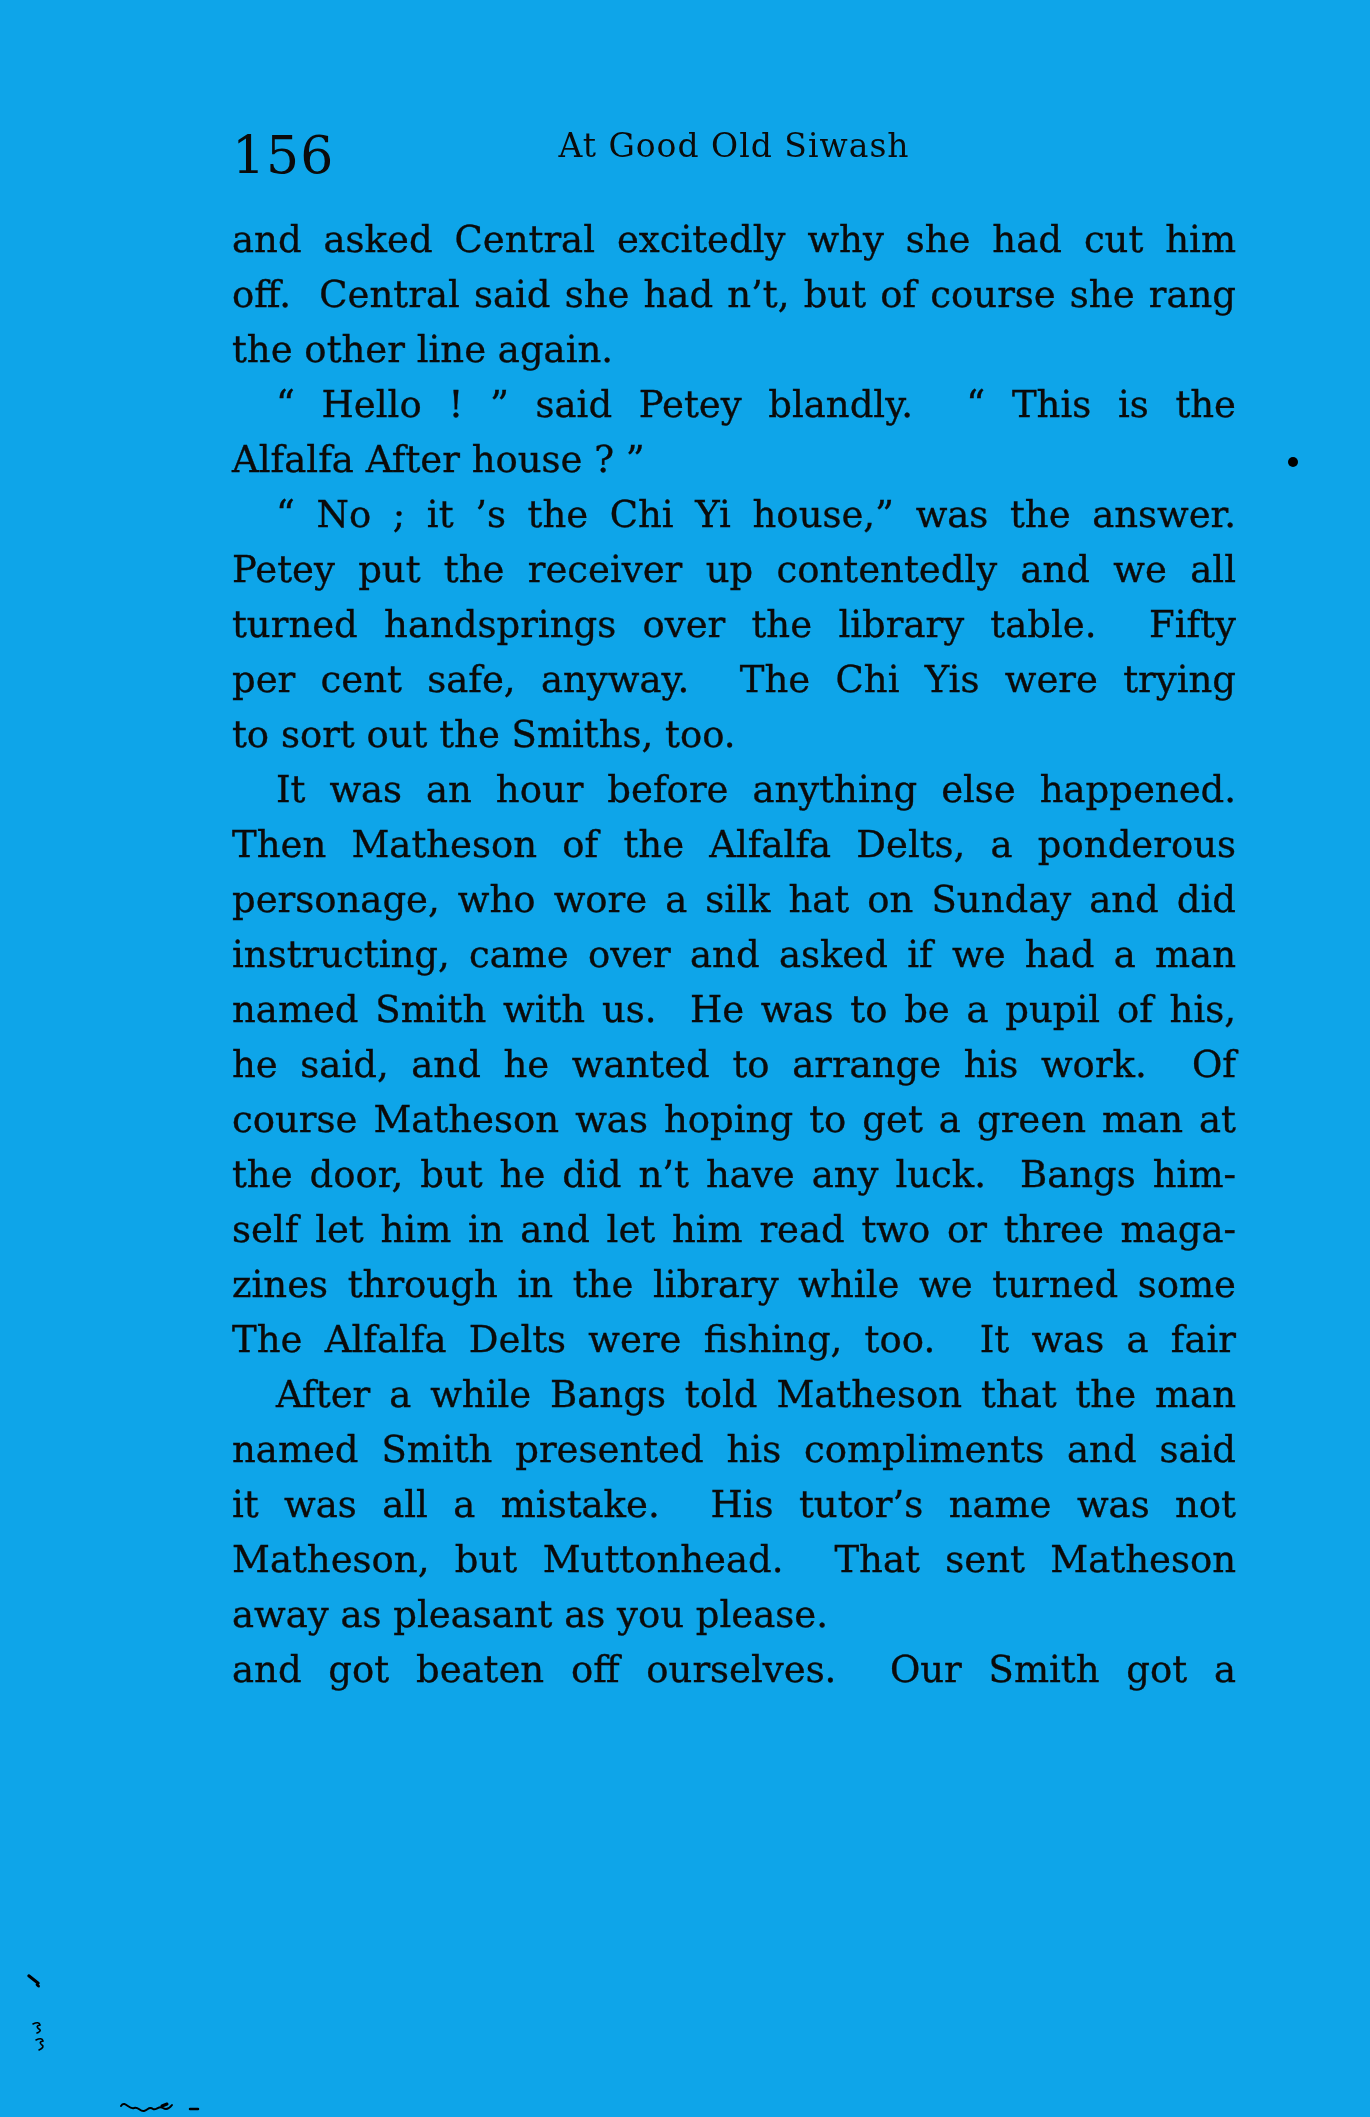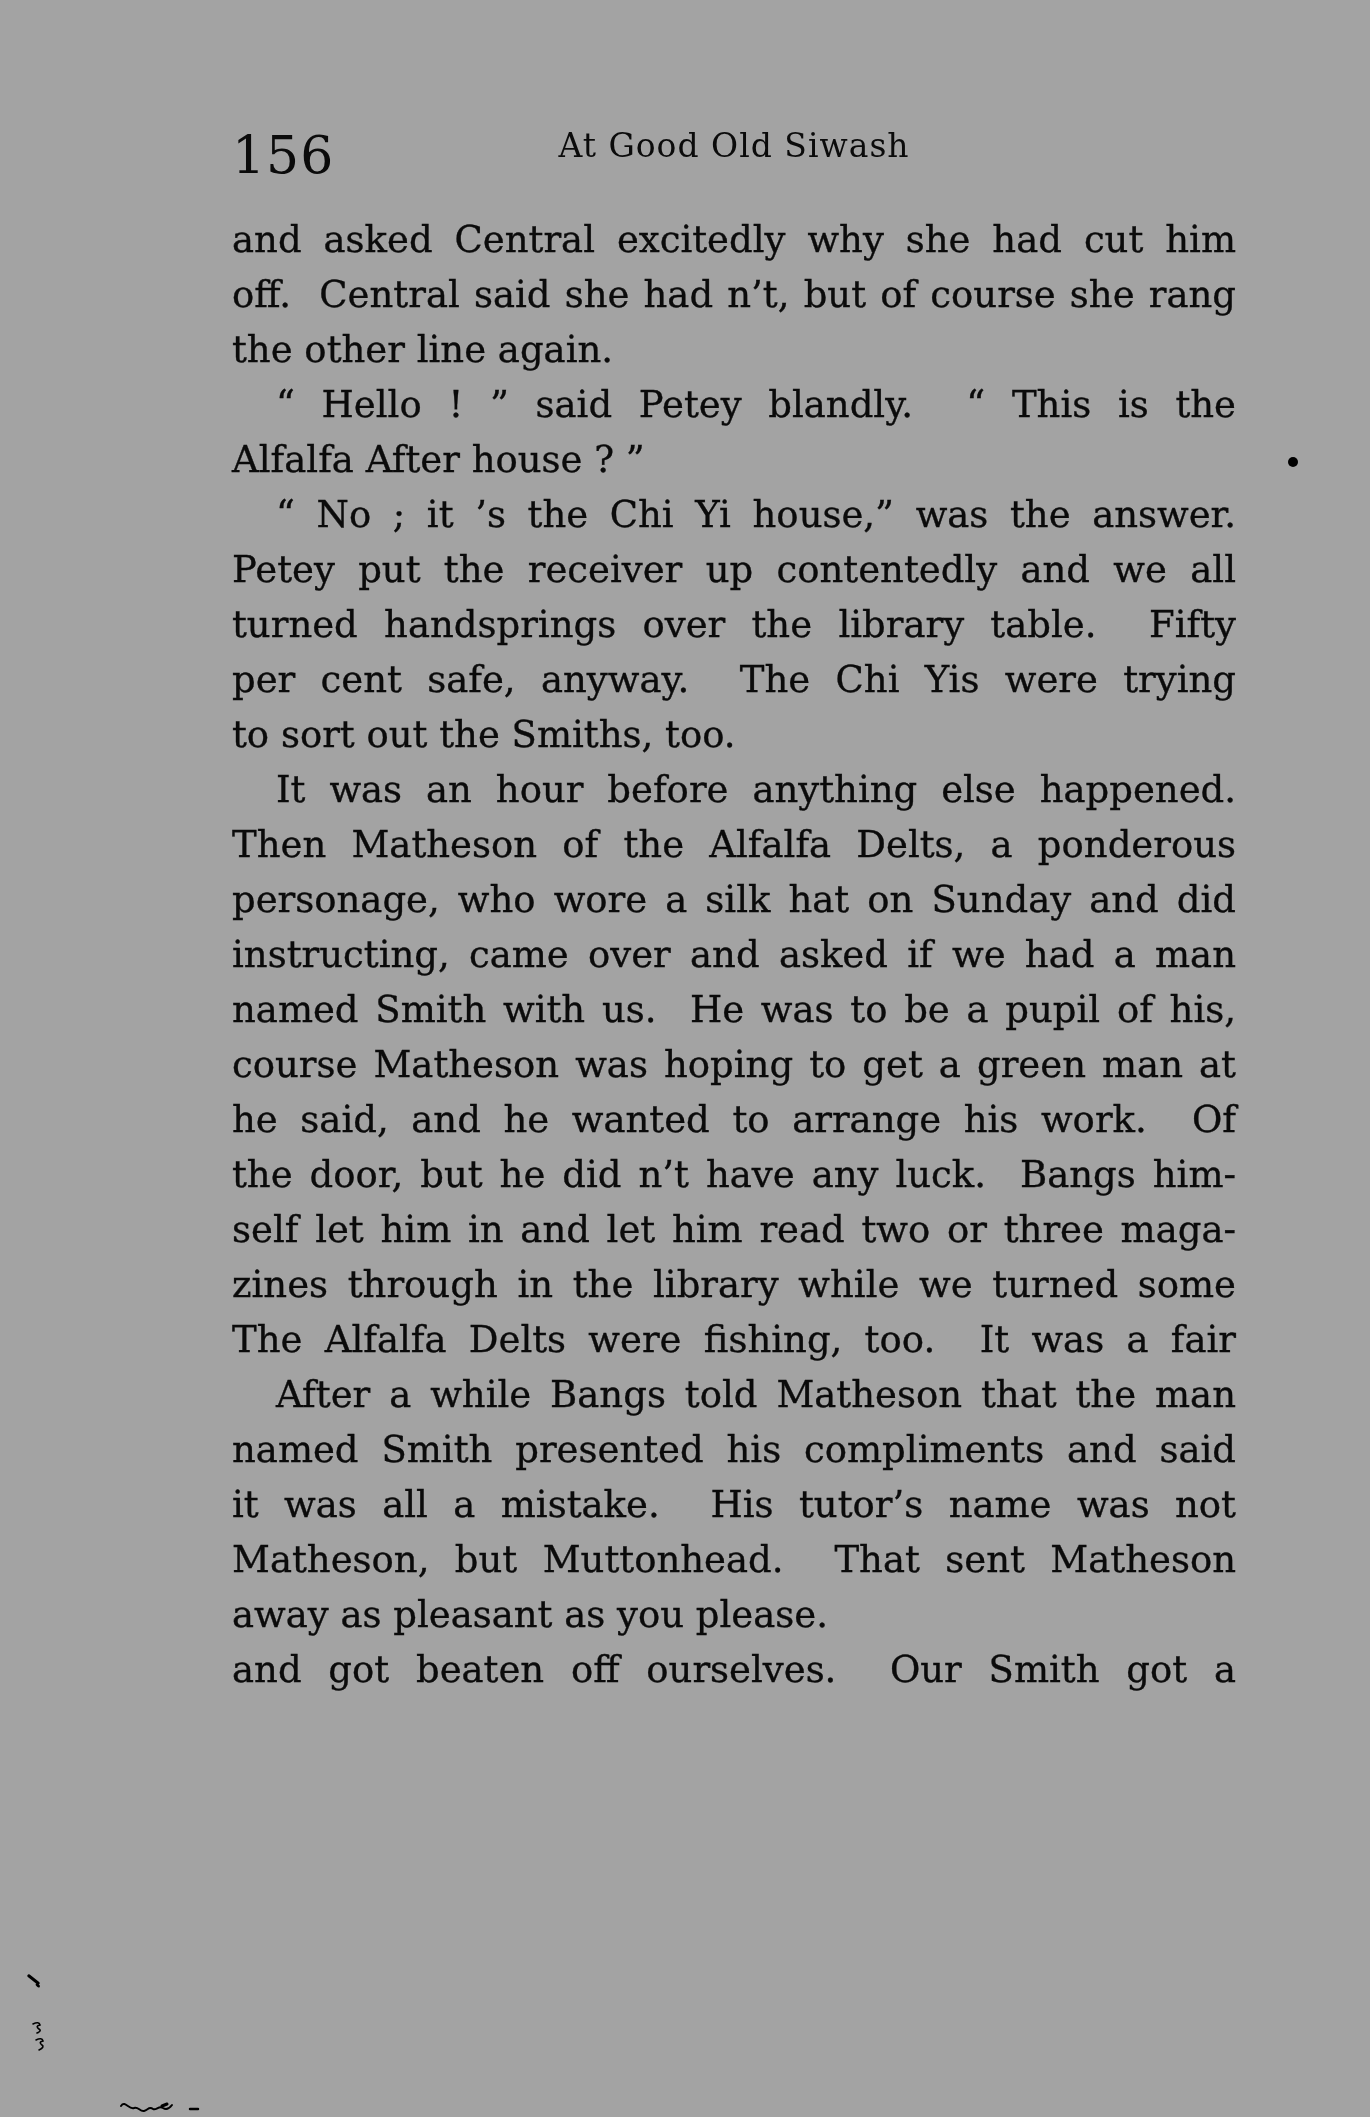--- a/index.html
+++ b/index.html
@@ -4,21 +4,21 @@
 <style>
   html,body{margin:0;padding:0;}
   body{
     width:1370px;height:2117px;
     background:#ffffff;
     position:relative;
     font-family:"DejaVu Serif", serif;
     color:#0b0b0b;
     overflow:hidden;
   }
-  .page{position:absolute;inset:0;background:#a3a3a3;text-decoration:underline;}
+  .page{position:absolute;inset:0;background:#0ea5e9;text-decoration:underline;}
   .header-number{
     position:absolute;left:232px;top:129px;
     font-size:52px;line-height:1;letter-spacing:1px;
   }
   .header-title{
     position:absolute;left:232px;top:129px;width:1004px;
     font-size:33px;line-height:1;text-align:center;
     letter-spacing:1px;white-space:nowrap;
   }
   .body-text{
@@ -65,22 +65,22 @@
     <div class="ln ind">“ No ; it ’s the Chi Yi house,” was the answer.</div>
     <div class="ln">Petey put the receiver up contentedly and we all</div>
     <div class="ln">turned handsprings over the library table.&nbsp; Fifty</div>
     <div class="ln">per cent safe, anyway.&nbsp; The Chi Yis were trying</div>
     <div class="ln end">to sort out the Smiths, too.</div>
     <div class="ln ind">It was an hour before anything else happened.</div>
     <div class="ln">Then Matheson of the Alfalfa Delts, a ponderous</div>
     <div class="ln">personage, who wore a silk hat on Sunday and did</div>
     <div class="ln">instructing, came over and asked if we had a man</div>
     <div class="ln">named Smith with us.&nbsp; He was to be a pupil of his,</div>
+    <div class="ln">he said, and he wanted to arrange his work.&nbsp; Of</div>
     <div class="ln">course Matheson was hoping to get a green man at</div>
-    <div class="ln">he said, and he wanted to arrange his work.&nbsp; Of</div>
     <div class="ln">the door, but he did n’t have any luck.&nbsp; Bangs him-</div>
     <div class="ln">self let him in and let him read two or three maga-</div>
     <div class="ln">zines through in the library while we turned some</div>
     <div class="ln">The Alfalfa Delts were fishing, too.&nbsp; It was a fair</div>
     <div class="ln ind">After a while Bangs told Matheson that the man</div>
     <div class="ln">named Smith presented his compliments and said</div>
     <div class="ln">it was all a mistake.&nbsp; His tutor’s name was not</div>
     <div class="ln">Matheson, but Muttonhead.&nbsp; That sent Matheson</div>
     <div class="ln end">away as pleasant as you please.</div>
     <div class="ln">and got beaten off ourselves.&nbsp; Our Smith got a</div>

